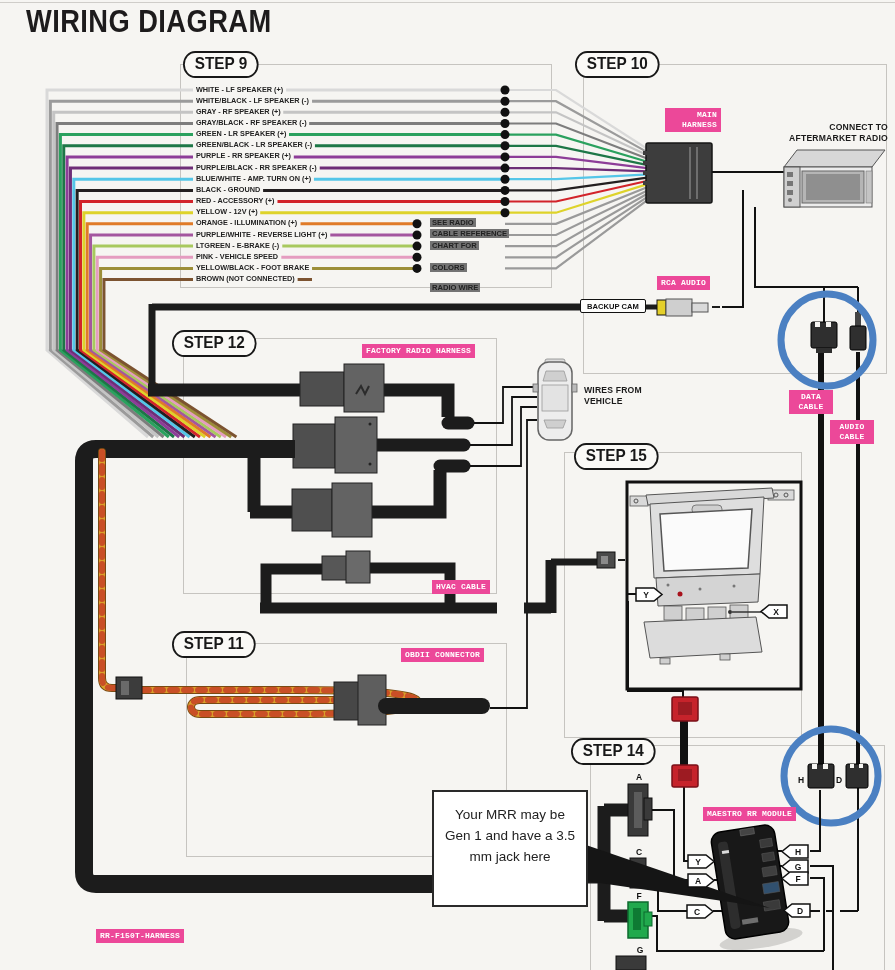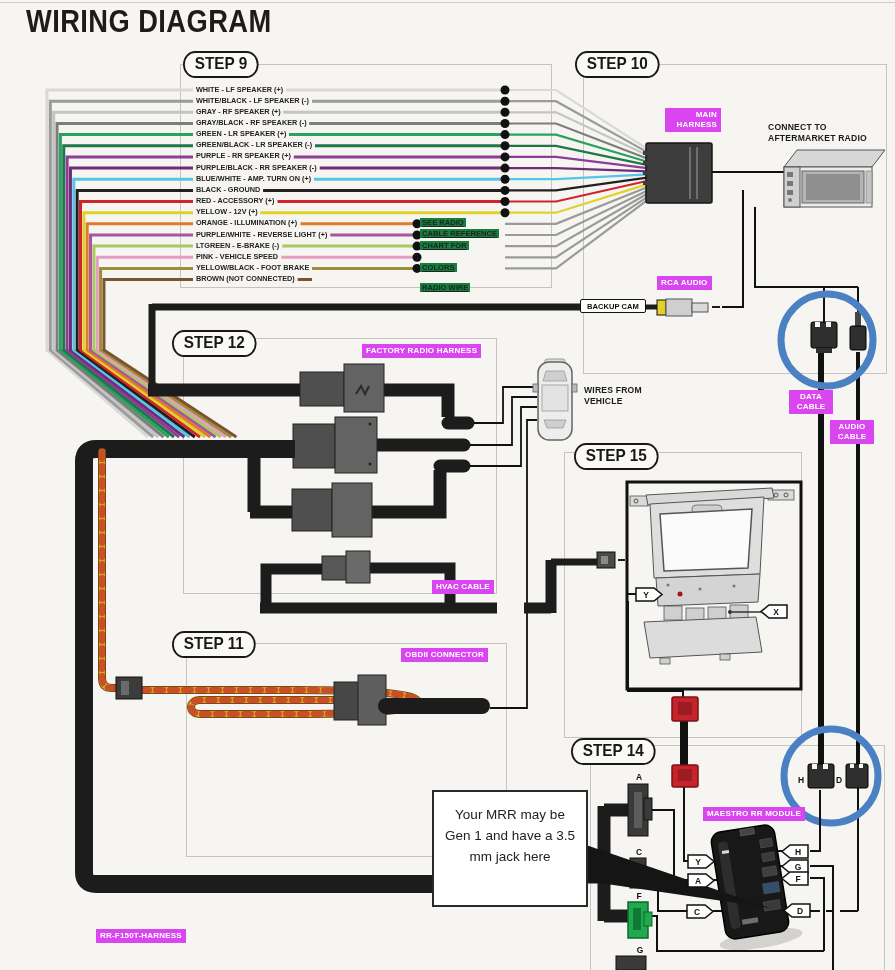--- a/index.html
+++ b/index.html
@@ -4,27 +4,27 @@
 <style>
   html,body{margin:0;padding:0;background:#fff;}
   #stage{position:relative;width:895px;height:970px;background:#f6f5f2;overflow:hidden;
          font-family:"Liberation Sans",sans-serif;}
   #stage:before{content:"";position:absolute;left:0;top:2px;width:895px;height:1px;background:#cfcdc9;}
   .gbox{position:absolute;border:1px solid #c6c4c0;z-index:0;}
   svg#diagram{position:absolute;left:0;top:0;z-index:1;}
   #labels-layer{position:absolute;left:0;top:0;width:895px;height:970px;z-index:2;pointer-events:none;}
   .wlabel{position:absolute;left:193px;font-weight:bold;font-size:7.6px;white-space:nowrap;
           background:#f6f5f2;padding:0 3px;color:#222;transform:scaleX(.96);transform-origin:left center;}
-  .wnote{position:absolute;left:420px;font-weight:bold;font-size:7.6px;white-space:nowrap;
-         background:#15803d;padding:0 2px;color:#222;text-decoration:underline;}
+  .wnote{position:absolute;left:430px;font-weight:bold;font-size:7.6px;white-space:nowrap;
+         background:#737373;padding:0 2px;color:#222;}
   .pill{position:absolute;z-index:3;border:2.5px solid #181818;border-radius:14px;background:#faf9f6;
         font-weight:bold;font-size:17px;color:#181818;padding:1px 11px 2px;white-space:nowrap;
         transform:scaleX(.9);transform-origin:left center;}
-  .blabel{position:absolute;z-index:2;background:#d946ef;color:#fff;font-weight:bold;font-size:8px;
-          padding:2px 4px;white-space:pre-line;text-align:center;line-height:1.25;letter-spacing:.2px;}
+  .blabel{position:absolute;z-index:2;background:#ec4899;color:#fff;font-weight:bold;font-size:8px;
+          padding:2px 4px;white-space:pre-line;text-align:center;line-height:1.25;letter-spacing:.2px;font-family:Liberation Mono, monospace;}
   .wlabel,.blabel,.ptext{pointer-events:none;}
   .whitelabel{position:absolute;z-index:2;background:#fdfdfc;color:#111;border:1.6px solid #111;
           font-weight:bold;font-size:7.6px;padding:1.5px 6px;white-space:nowrap;border-radius:2px;}
   .ptext{position:absolute;z-index:2;font-weight:bold;font-size:8.6px;color:#1a1a1a;
          white-space:pre-line;line-height:1.25;letter-spacing:.2px;}
   #title{position:absolute;left:26px;top:4px;z-index:3;font-weight:bold;font-size:31px;color:#1d1b1c;
          letter-spacing:.5px;transform:scaleX(.88);transform-origin:left top;white-space:nowrap;}
   #callout{position:absolute;left:432px;top:790px;width:152px;height:100px;z-index:3;background:#fff;
            border:2px solid #2a2a2a;font-size:13.5px;color:#222;text-align:center;line-height:1.55;
            padding-top:13px;white-space:pre-line;}
@@ -371,21 +371,21 @@
 
   <div class="pill" style="left:183px;top:51px">STEP 9</div>
   <div class="pill" style="left:575px;top:51px">STEP 10</div>
   <div class="pill" style="left:172px;top:330px">STEP 12</div>
   <div class="pill" style="left:574px;top:443px">STEP 15</div>
   <div class="pill" style="left:172px;top:631px">STEP 11</div>
   <div class="pill" style="left:571px;top:738px">STEP 14</div>
 
   <div class="blabel" style="left:665px;top:108px;width:48px;text-align:right">MAIN
 HARNESS</div>
-  <div class="ptext" style="left:768px;top:122px;width:120px;">CONNECT TO
+  <div class="ptext" style="left:768px;top:122px;width:120px;text-align:right">CONNECT TO
 AFTERMARKET RADIO</div>
   <div class="blabel" style="left:657px;top:276px">RCA AUDIO</div>
   <div class="whitelabel" style="left:580px;top:299px">BACKUP CAM</div>
   <div class="blabel" style="left:789px;top:390px;width:36px">DATA
 CABLE</div>
   <div class="blabel" style="left:830px;top:420px;width:36px">AUDIO
 CABLE</div>
   <div class="blabel" style="left:362px;top:344px">FACTORY RADIO HARNESS</div>
   <div class="ptext" style="left:584px;top:385px">WIRES FROM
 VEHICLE</div>

